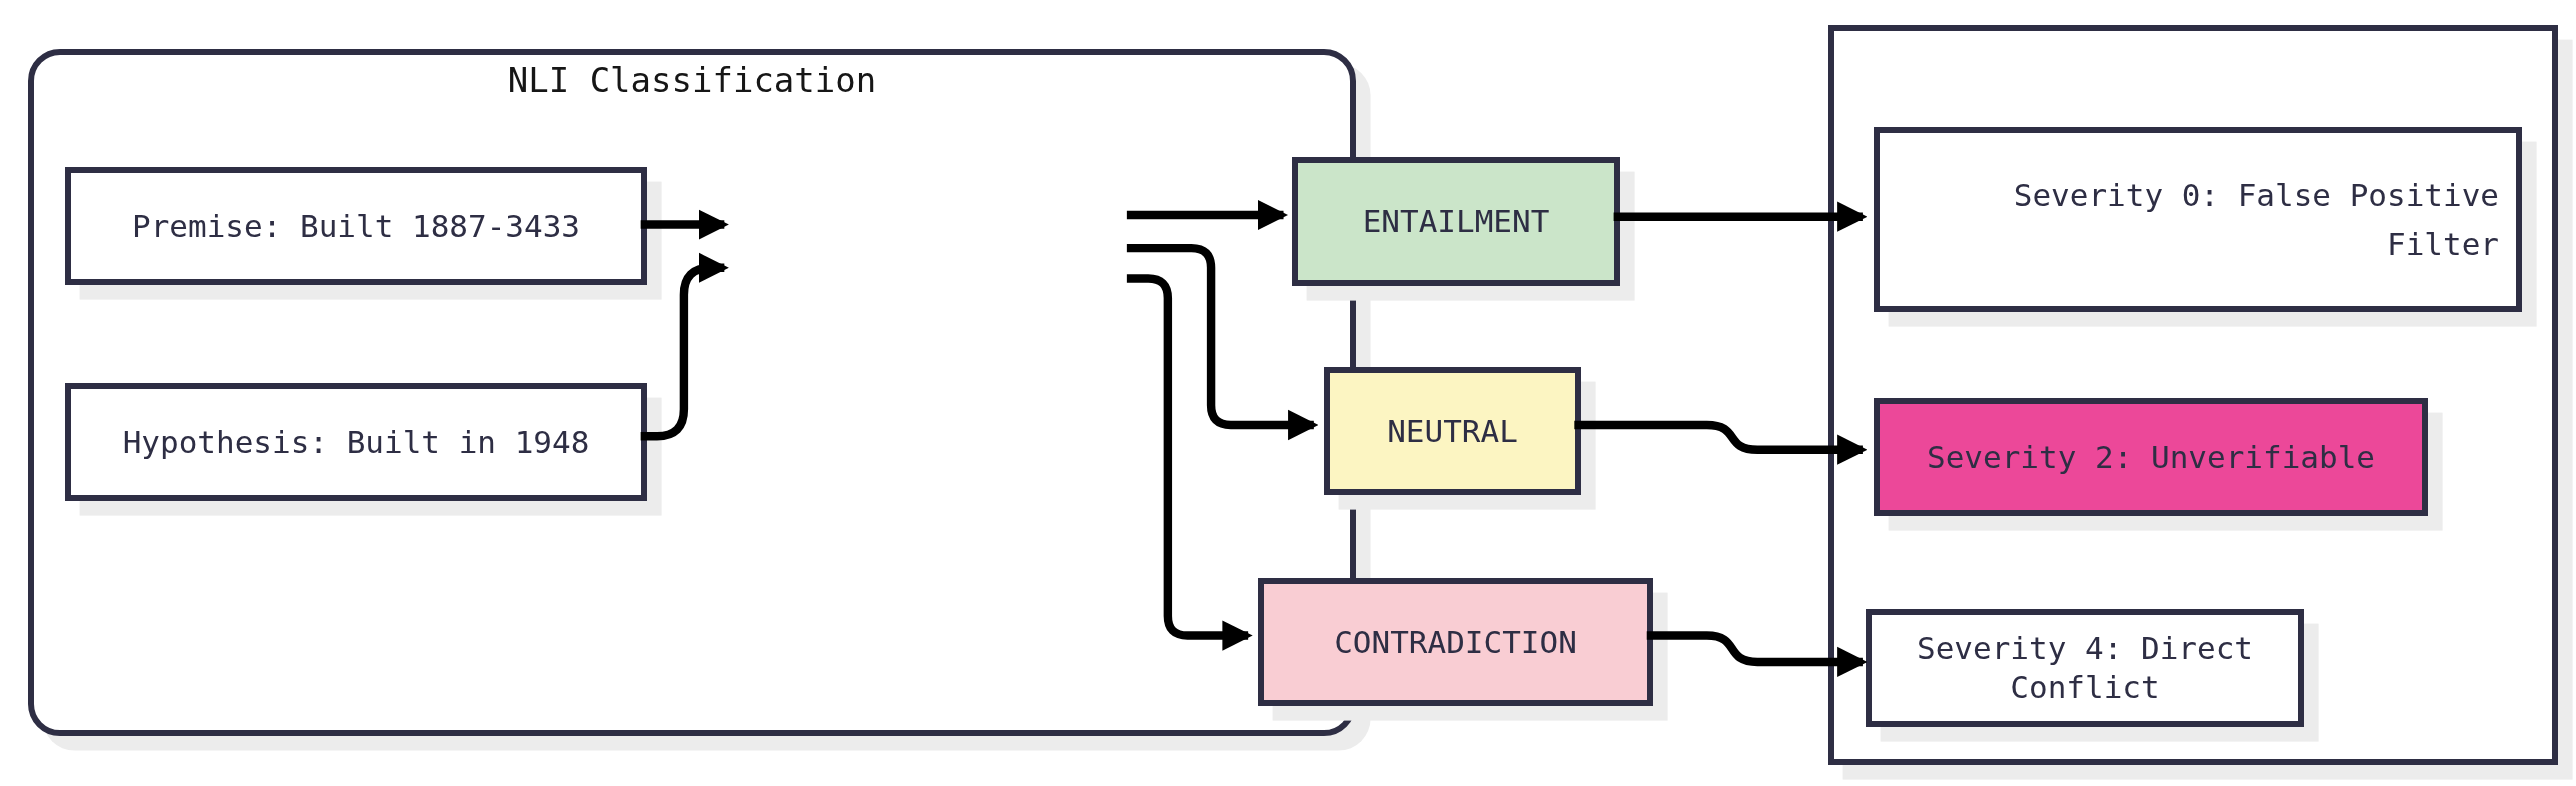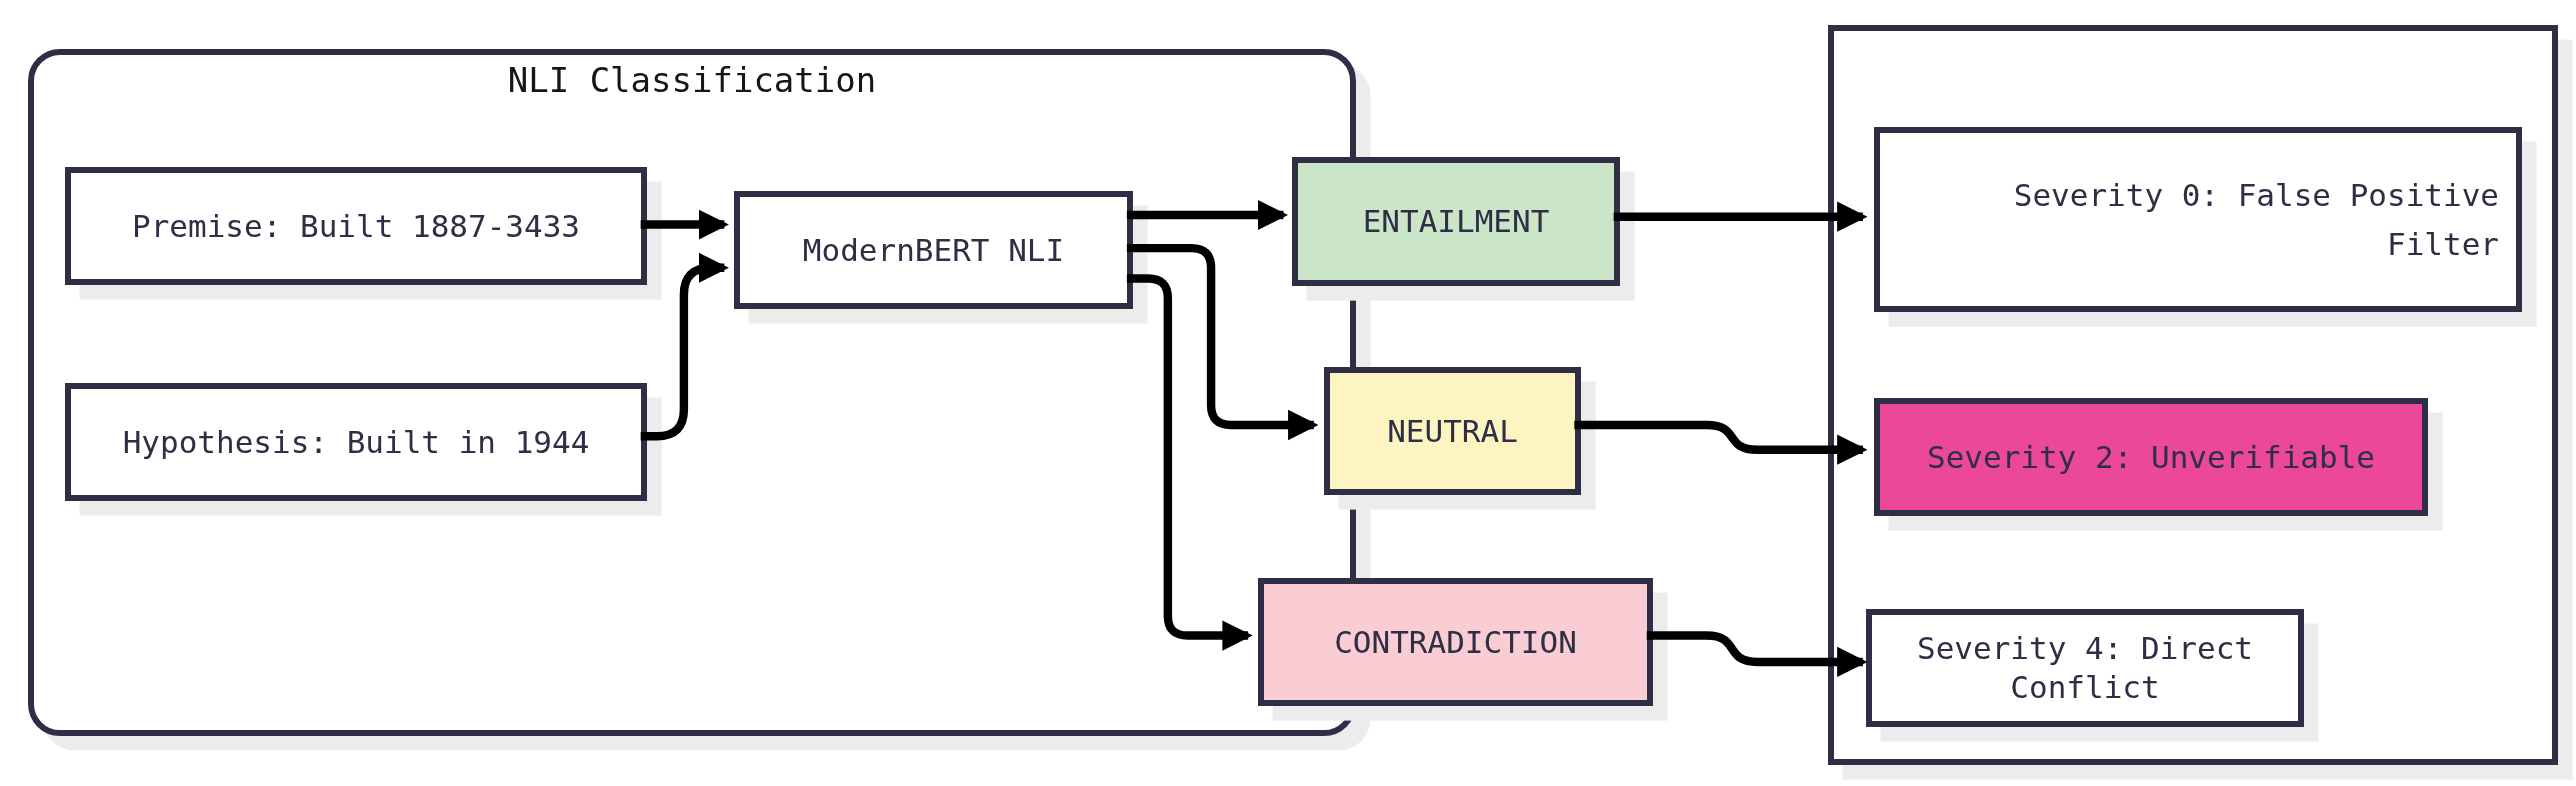--- a/index.html
+++ b/index.html
@@ -34,26 +34,23 @@
 <div class="canvas">
 
   <section class="group" style="left:28px;top:49px;width:1328px;height:687px;border-radius:32px;">
     <div class="gtitle">NLI Classification</div>
 
     <div class="node" style="left: 31px; top: 112px; width: 582px; height: 118px; background-color: rgb(255, 255, 255);">
       <span class="lbl">Premise: Built 1887-3433</span>
     </div>
 
     <div class="node" style="left: 31px; top: 328px; width: 582px; height: 118px; background-color: rgb(255, 255, 255);">
-      <span class="lbl">Hypothesis: Built in 1944</span>
+      <span class="lbl">Hypothesis: Built in 1948</span>
     </div>
 
-    <div class="node" style="left: 700px; top: 136px; width: 399px; height: 118px; background-color: rgb(255, 255, 255);">
-      <span class="lbl">ModernBERT NLI</span>
-    </div>
 
     <div class="node" style="left: 1290px; top: 312px; width: 257px; height: 128px; background-color: rgb(252, 245, 194);">
       <span class="lbl">NEUTRAL</span>
     </div>
 
     <div class="node" style="left: 1258px; top: 102px; width: 328px; height: 129px; background-color: rgb(203, 229, 201);">
       <span class="lbl">ENTAILMENT</span>
     </div>
 
     <div class="node" style="left: 1224px; top: 523px; width: 395px; height: 128px; background-color: rgb(249, 205, 211);">

